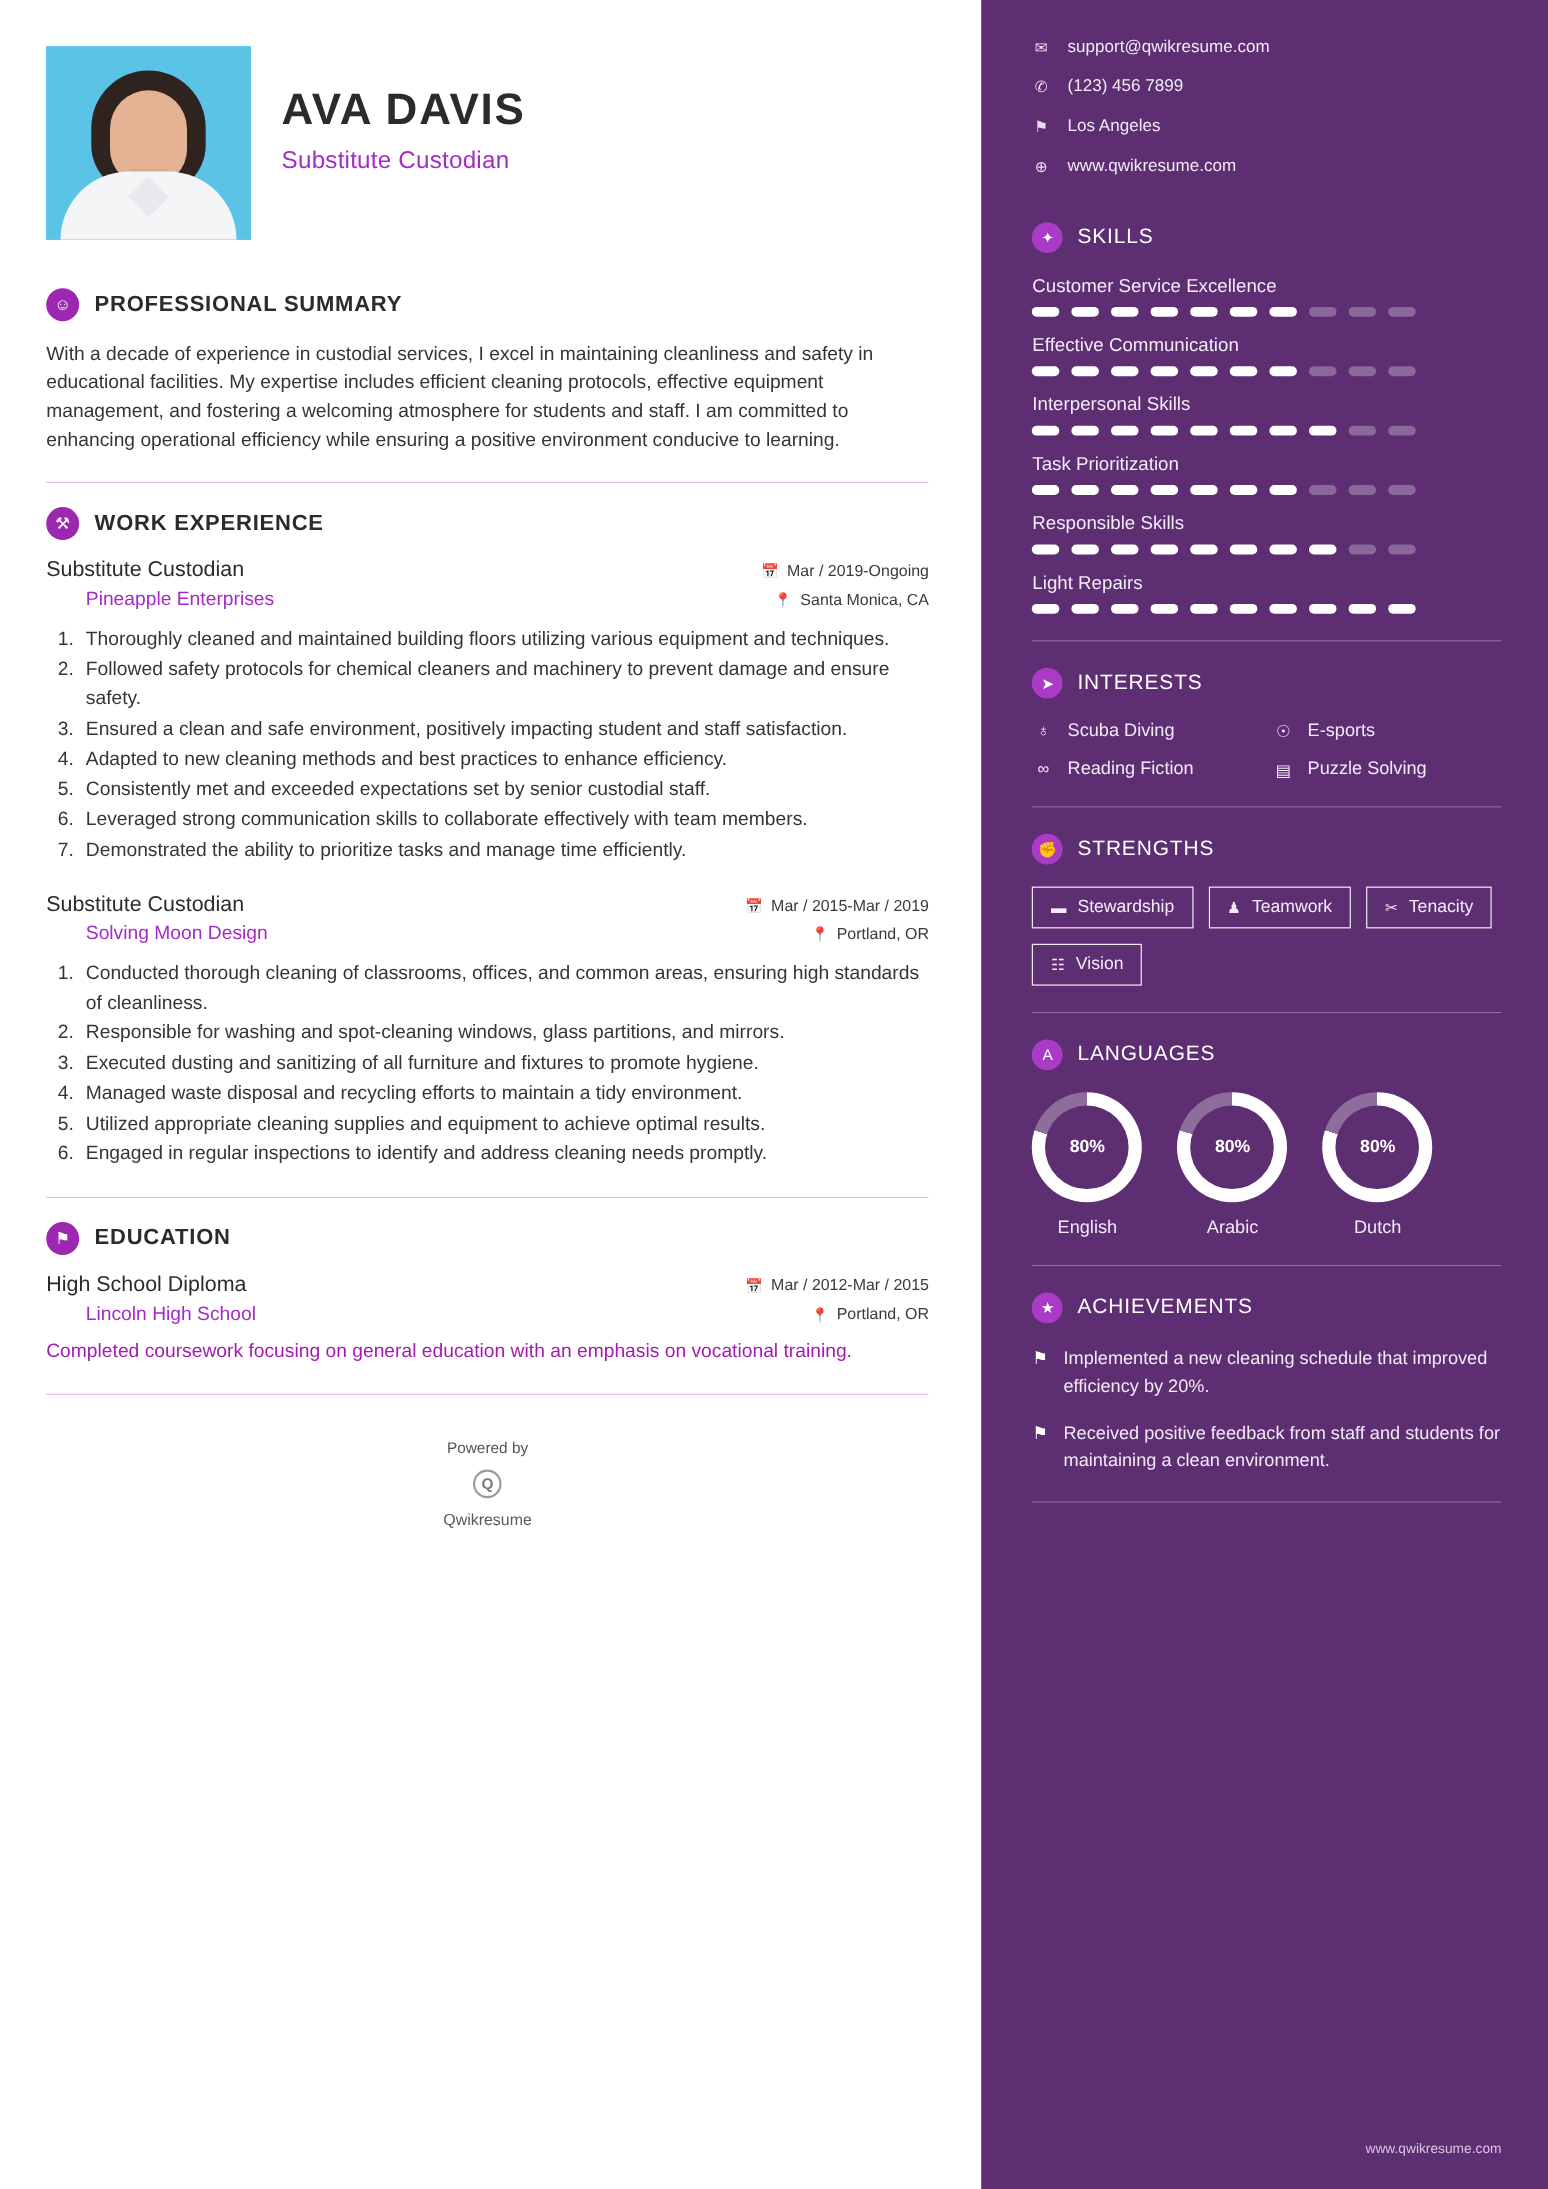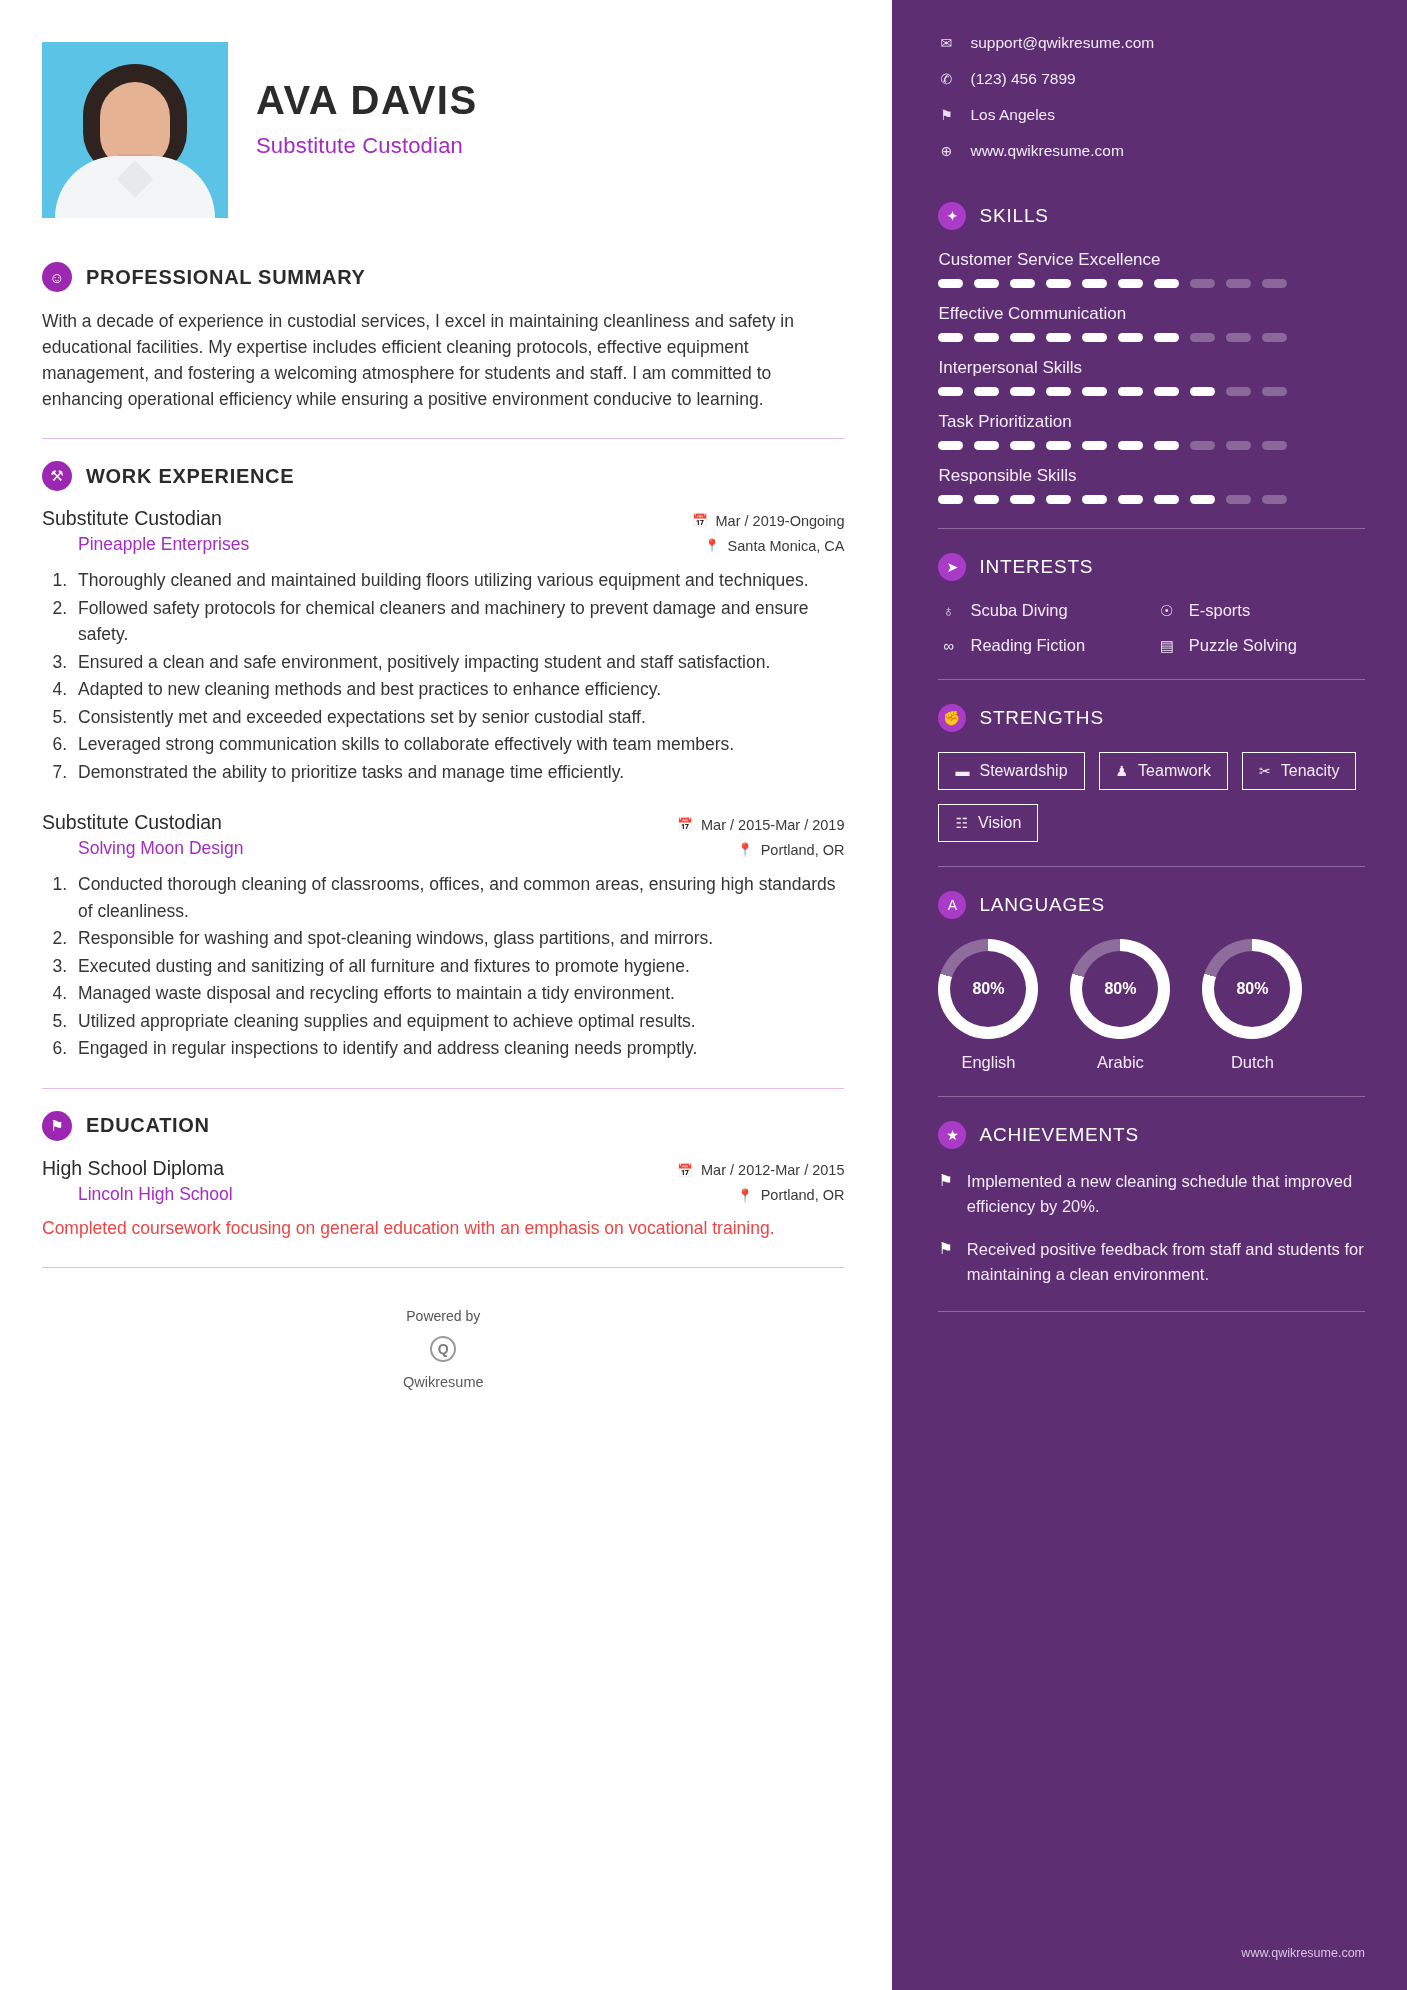--- a/index.html
+++ b/index.html
@@ -130,21 +130,21 @@
   ol.bullets li {
     font-size: 17.5px;
     line-height: 26.5px;
     color: #353535;
     padding-left: 6px;
     margin-bottom: 1px;
   }
   .edu-desc {
     font-size: 17.5px;
     line-height: 26.5px;
-    color: #ef4444;
+    color: #a21caf;
     margin-top: 10px;
   }
 
   .powered {
     display: flex;
     align-items: center;
     gap: 12px;
     margin-top: 40px;
     padding-bottom: 34px;
     flex-direction: column;
@@ -474,20 +474,35 @@
             <span class="dot on"></span>
             <span class="dot on"></span>
             <span class="dot on"></span>
             <span class="dot on"></span>
             <span class="dot on"></span>
             <span class="dot on"></span>
             <span class="dot"></span>
             <span class="dot"></span>
         </div>
       </div>
+      <div class="skill">
+        <div class="skill-name">Light Repairs</div>
+        <div class="dots">
+          <span class="dot on"></span>
+            <span class="dot on"></span>
+            <span class="dot on"></span>
+            <span class="dot on"></span>
+            <span class="dot on"></span>
+            <span class="dot on"></span>
+            <span class="dot on"></span>
+            <span class="dot on"></span>
+            <span class="dot on"></span>
+            <span class="dot on"></span>
+        </div>
+      </div>
     </div>
 
     <div class="rdivider"></div>
 
     <div class="rsec">
       <div class="rsec-head">
         <div class="rsec-badge">➤</div>
         <div class="rsec-title">INTERESTS</div>
       </div>
       <div class="interests">

